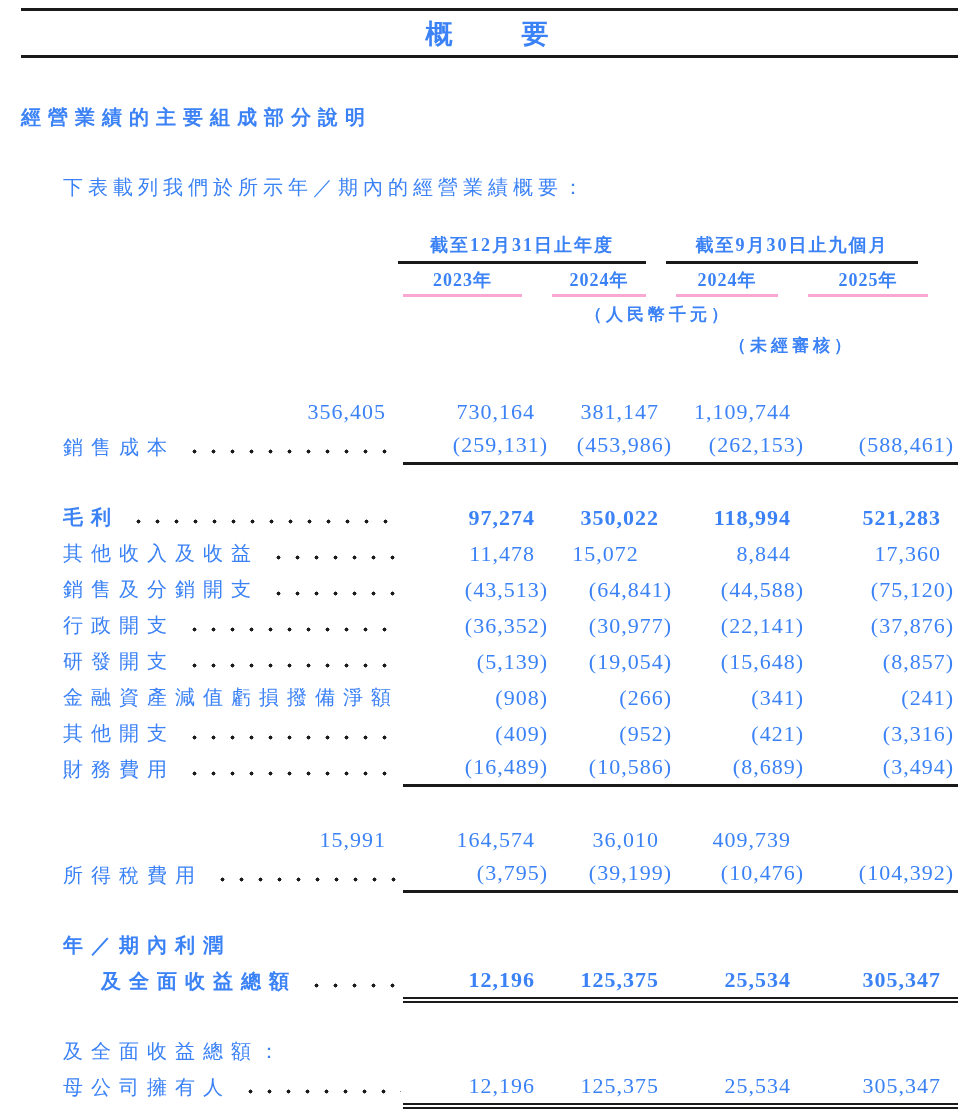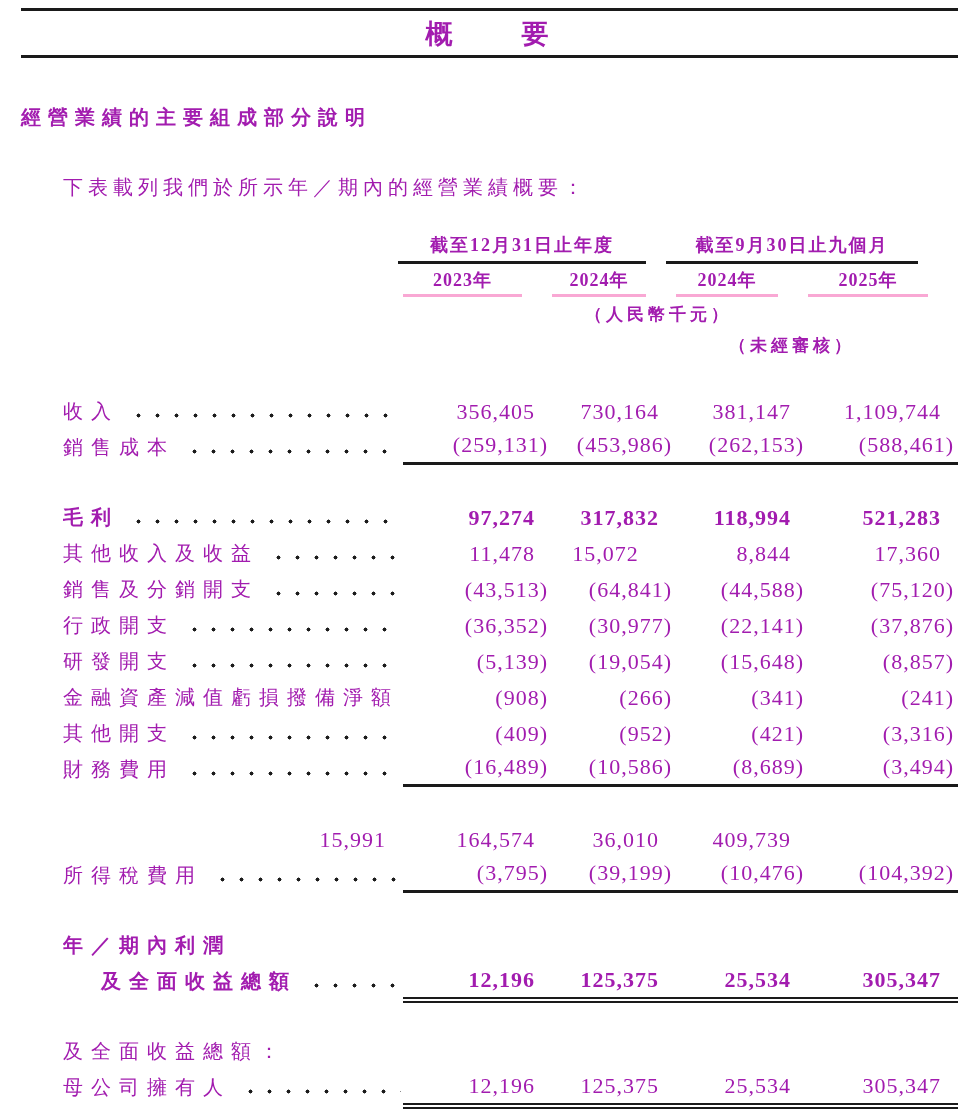--- a/index.html
+++ b/index.html
@@ -1,19 +1,19 @@
 <!DOCTYPE html>
 <html><head>
 <meta charset="utf-8">
 <style>
   html,body{margin:0;padding:0;background:#fff;}
   .page{
     position:relative;
     width:979px;height:1118px;
-    background:#fff;color:#a21caf;
+    background:#fff;color:#3b82f6;
     font-family:"Liberation Serif","DejaVu Serif",serif;
     overflow:hidden;
     box-sizing:border-box;
   }
   .hr{margin-left:21px;margin-right:21px;border-top:3px solid #1a1a1a;height:0;}
   .hr-top{margin-top:8px;}
   .page-title{
     margin-top:4px;
     text-align:center;
     font-size:27px;line-height:38px;
@@ -152,24 +152,20 @@
       <div class="cell unit-note">（人民幣千元）</div>
     </div>
 
     <div class="grid-row audit-row">
       <div class="cell"></div>
       <div class="cell audit-note">（未經審核）</div>
     </div>
 
     <div class="tbody">
   <div class="grid-row row">
-    <div class="cell label-cell">
-      <span class="lbl">收入</span>
-      <span class="leader"></span>
-    </div>
     <div class="cell val" style="padding-right: 17px;">356,405</div>
     <div class="cell val" style="padding-right: 17px;">730,164</div>
     <div class="cell val" style="padding-right: 17px;">381,147</div>
     <div class="cell val" style="padding-right: 17px;">1,109,744</div>
   </div>
 
   <div class="grid-row row rule-single">
     <div class="cell label-cell">
       <span class="lbl">銷售成本</span>
       <span class="leader"></span>
@@ -179,21 +175,21 @@
     <div class="cell val">(262,153)</div>
     <div class="cell val">(588,461)</div>
   </div>
 <div class="spacer"></div>
   <div class="grid-row row bold">
     <div class="cell label-cell">
       <span class="lbl">毛利</span>
       <span class="leader"></span>
     </div>
     <div class="cell val" style="padding-right: 17px;">97,274</div>
-    <div class="cell val" style="padding-right: 17px;">317,832</div>
+    <div class="cell val" style="padding-right: 17px;">350,022</div>
     <div class="cell val" style="padding-right: 17px;">118,994</div>
     <div class="cell val" style="padding-right: 17px;">521,283</div>
   </div>
 
   <div class="grid-row row">
     <div class="cell label-cell">
       <span class="lbl">其他收入及收益</span>
       <span class="leader"></span>
     </div>
     <div class="cell val" style="padding-right: 17px;">11,478</div>

